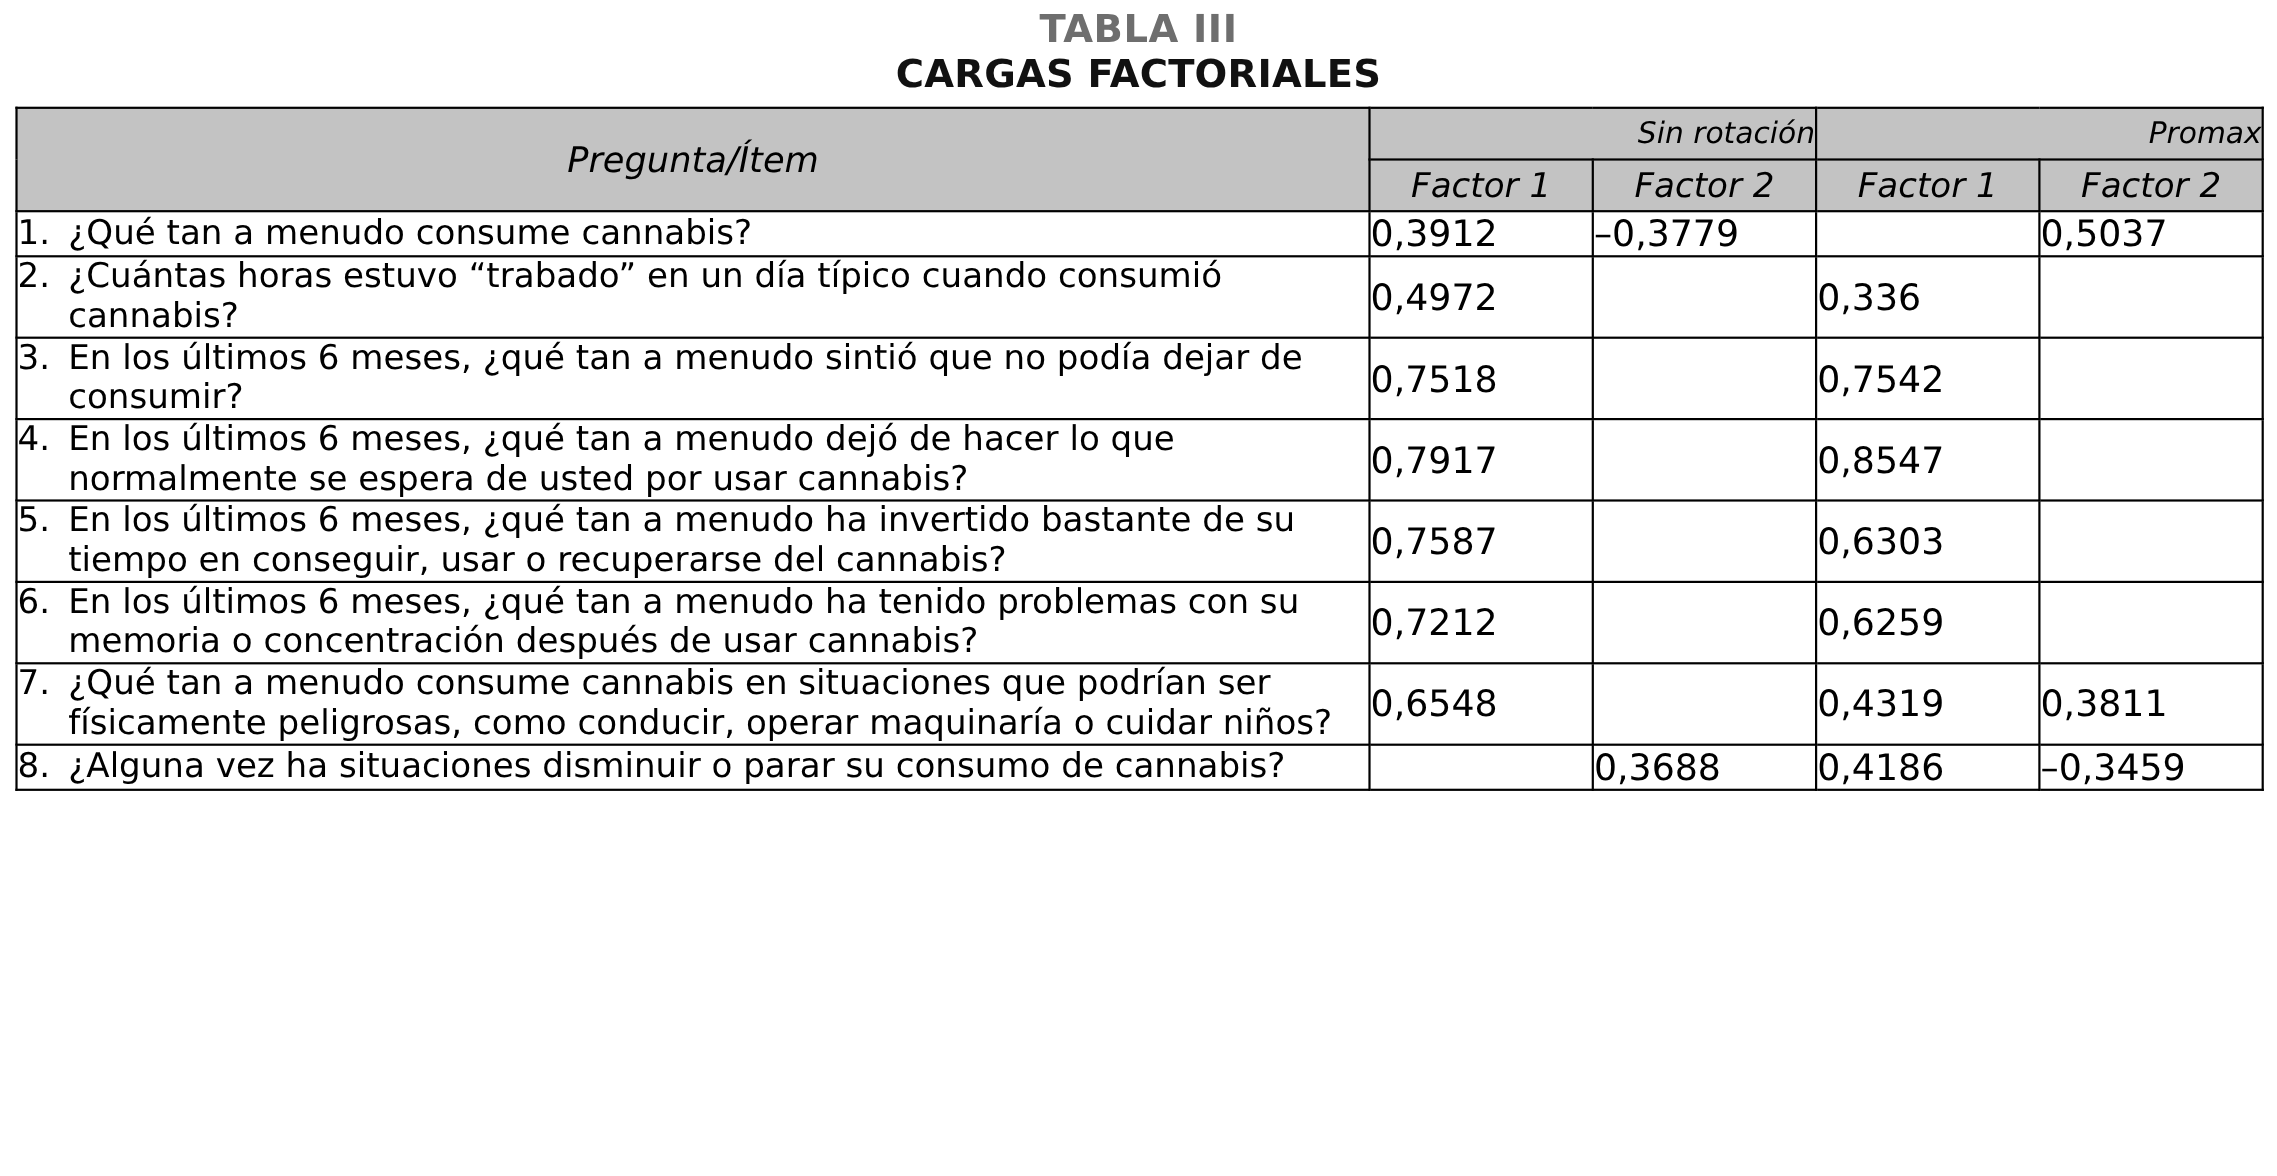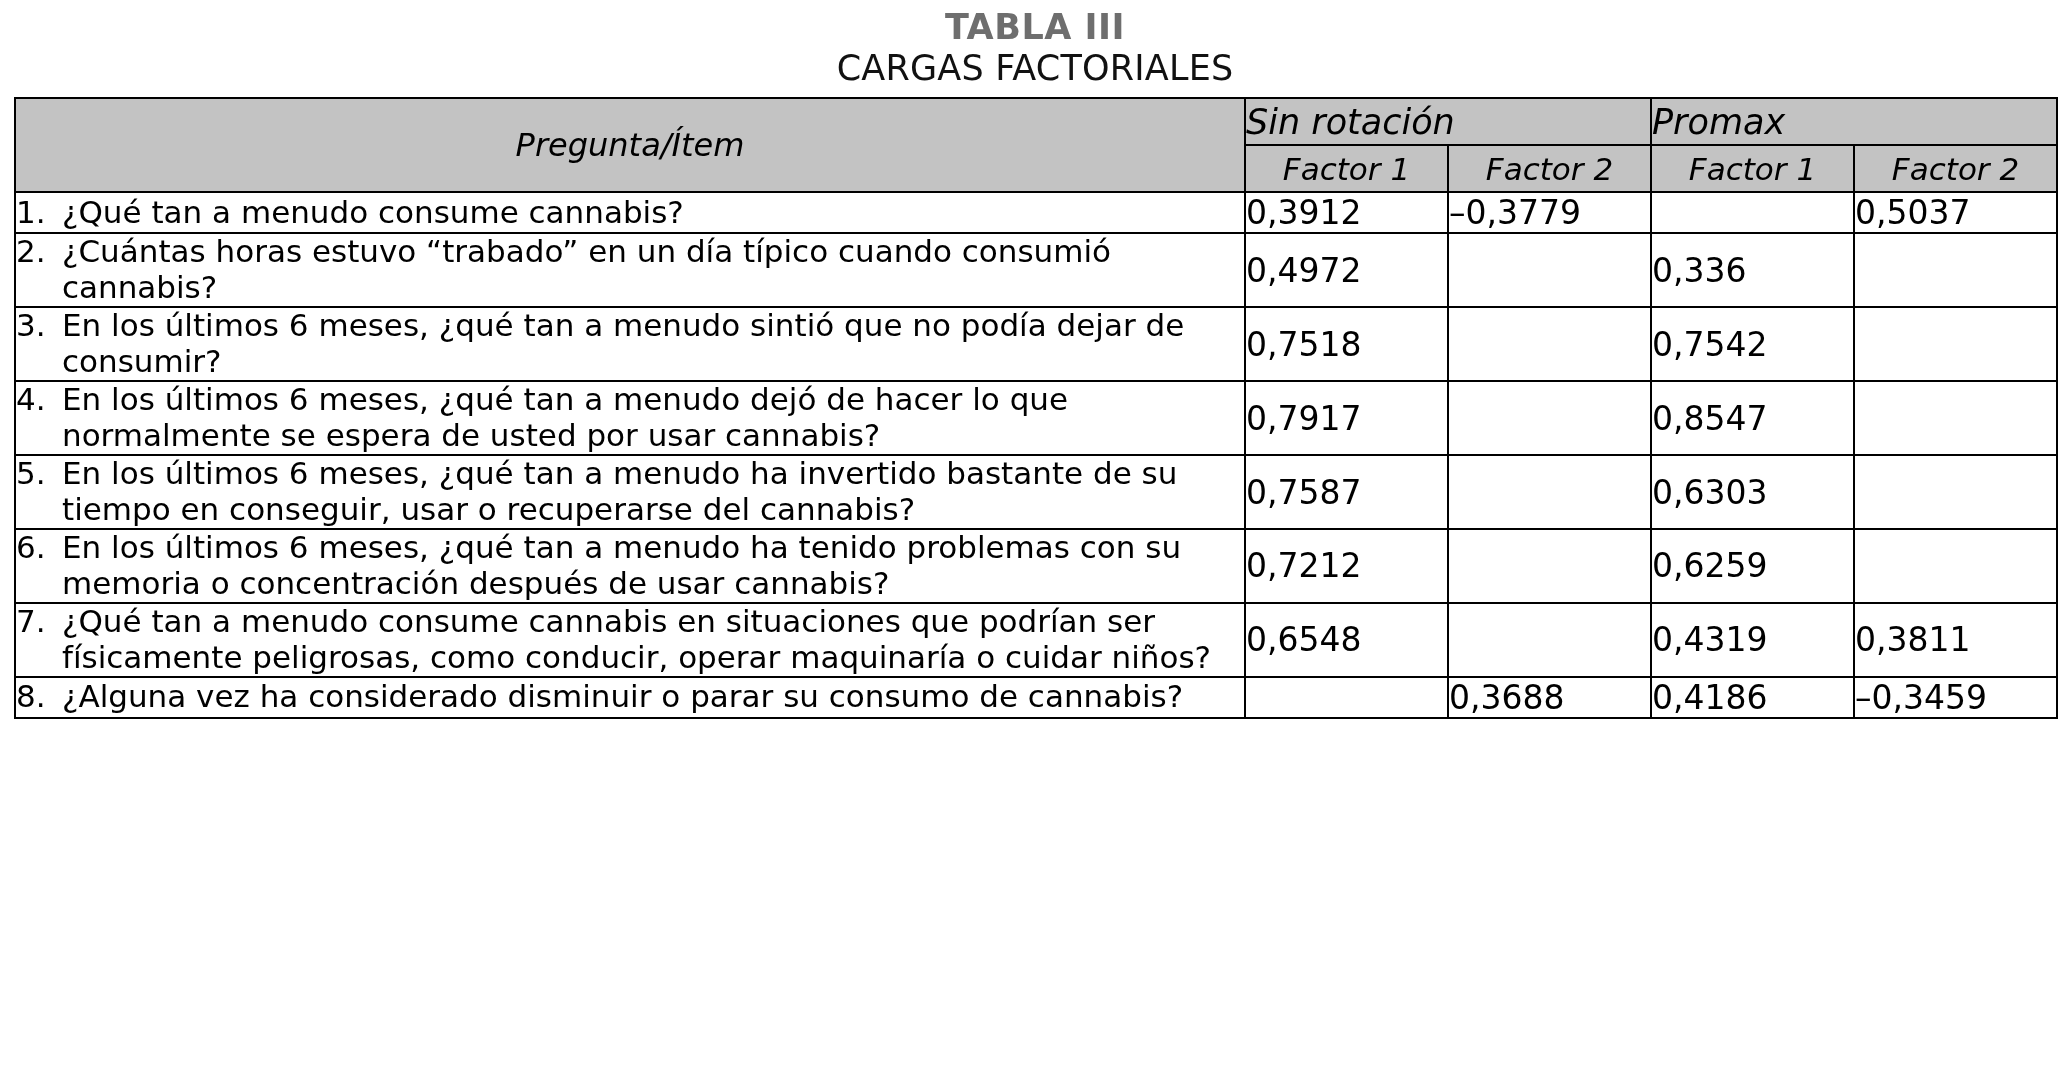--- a/index.html
+++ b/index.html
@@ -25,21 +25,21 @@
     line-height: 1.12;
   }
   .title-main {
     font-size: 35px;
     font-weight: bold;
     color: #6e6e6e;
     letter-spacing: 0.5px;
   }
   .title-sub {
     font-size: 35px;
-    font-weight: normal;
+    font-weight: bold;
     color: #111111;
     letter-spacing: 0.2px;
     margin-top: 2px;
   }
   table.factor-table {
     margin-top: 9px;
     border-collapse: collapse;
     width: 2042px;
     table-layout: fixed;
     border: 1px solid #737373;
@@ -56,23 +56,23 @@
     font-style: italic;
     font-size: 31px;
   }
   .th-item {
     font-size: 32px;
     font-style: italic;
     text-align: center;
     padding: 6px 0 8px 0;
   }
   .th-group {
-    font-size: 35px;
-    font-style: italic;
-    text-align: left;
+    font-size: 27px;
+    font-style: italic;
+    text-align: right;
     height: 45px;
   }
   .th-factor {
     font-size: 31px;
     font-style: italic;
     text-align: center;
     height: 45px;
     margin-top: 48px;
   }
   td.q-cell {
@@ -225,21 +225,21 @@
         <td class="num-cell">0,6548</td>
         <td class="num-cell"></td>
         <td class="num-cell">0,4319</td>
         <td class="num-cell">0,3811</td>
       </tr>
 
       <tr>
         <td class="q-cell">
           <div class="q-inner">
             <span class="q-num">8.</span>
-            <span class="q-text">¿Alguna vez ha considerado disminuir o parar su consumo de cannabis?</span>
+            <span class="q-text">¿Alguna vez ha situaciones disminuir o parar su consumo de cannabis?</span>
           </div>
         </td>
         <td class="num-cell"></td>
         <td class="num-cell">0,3688</td>
         <td class="num-cell">0,4186</td>
         <td class="num-cell">–0,3459</td>
       </tr>
 
     </tbody>
   </table>

